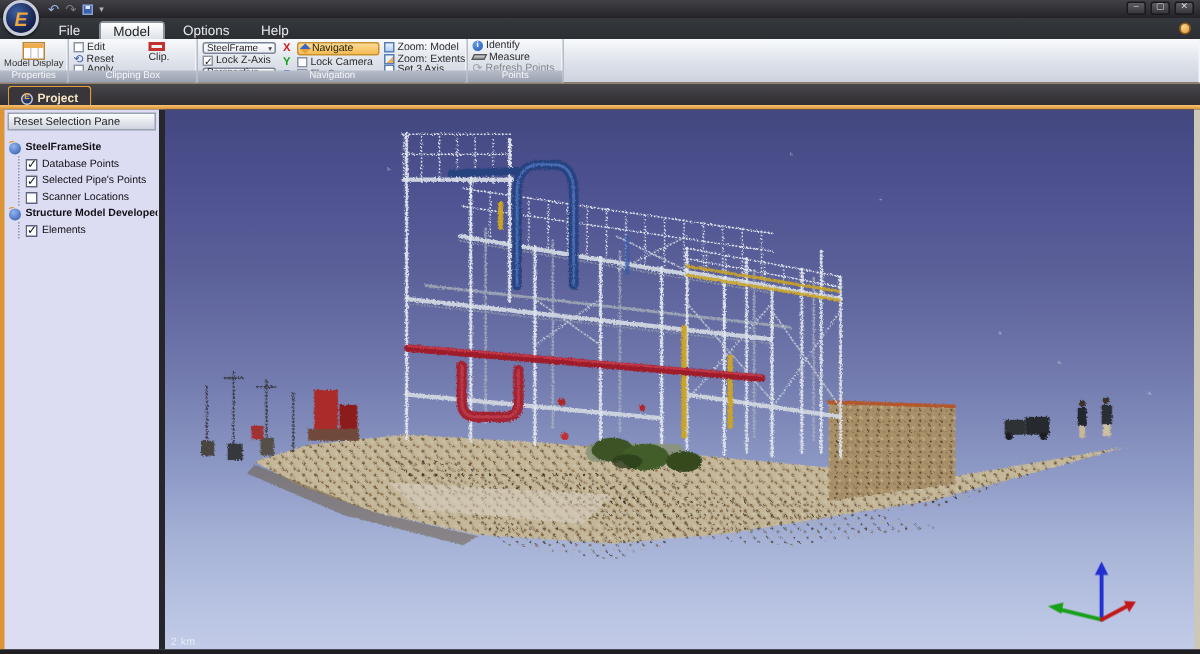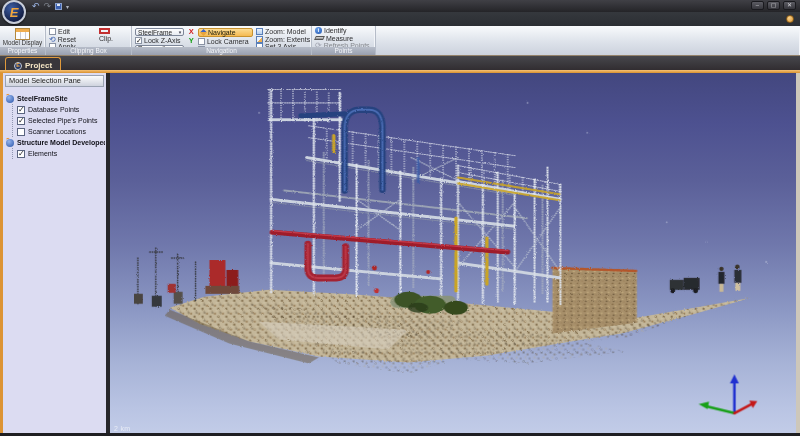--- a/index.html
+++ b/index.html
@@ -129,20 +129,26 @@
     <span class="winbtn">–</span>
     <span class="winbtn">▢</span>
     <span class="winbtn">✕</span>
   </div>
 </div>
 <div class="logo">
     <span>E</span>
   </div>
 
 <div class="tabrow">
+  <div class="tabs">
+    <span class="tab">File</span>
+    <span class="tab active">Model</span>
+    <span class="tab">Options</span>
+    <span class="tab">Help</span>
+  </div>
   <span class="help-dot"></span>
 </div>
 
 <div class="ribbon">
 
   <div class="rgroup g-props">
     <div class="bigbtn">
       <span class="md-icon"></span>
       <span class="lbl">Model Display</span>
     </div>
@@ -249,21 +255,21 @@
         <span>E</span>
       </span>
     <span>Project</span>
   </div>
 </div>
 <div class="orange-line"></div>
 
 <div class="content">
 
   <div class="sidepanel">
-    <div class="panel-header">Model Selection Pane</div>
+    <div class="panel-header">Reset Selection Pane</div>
     <div class="tree">
       <div class="tnode">
         <span class="sphere"></span>
         <span>SteelFrameSite</span>
       </div>
       <div class="children">
         <div class="tchild">
           <span class="tcb checked"></span>
           <span>Database Points</span>
         </div>

